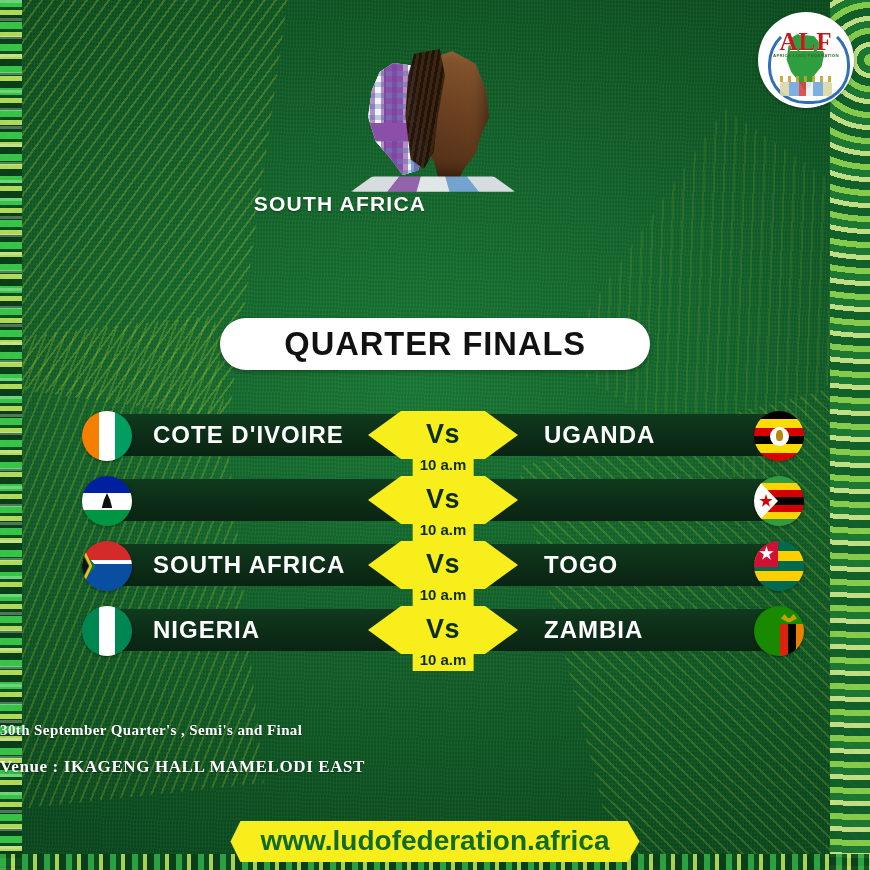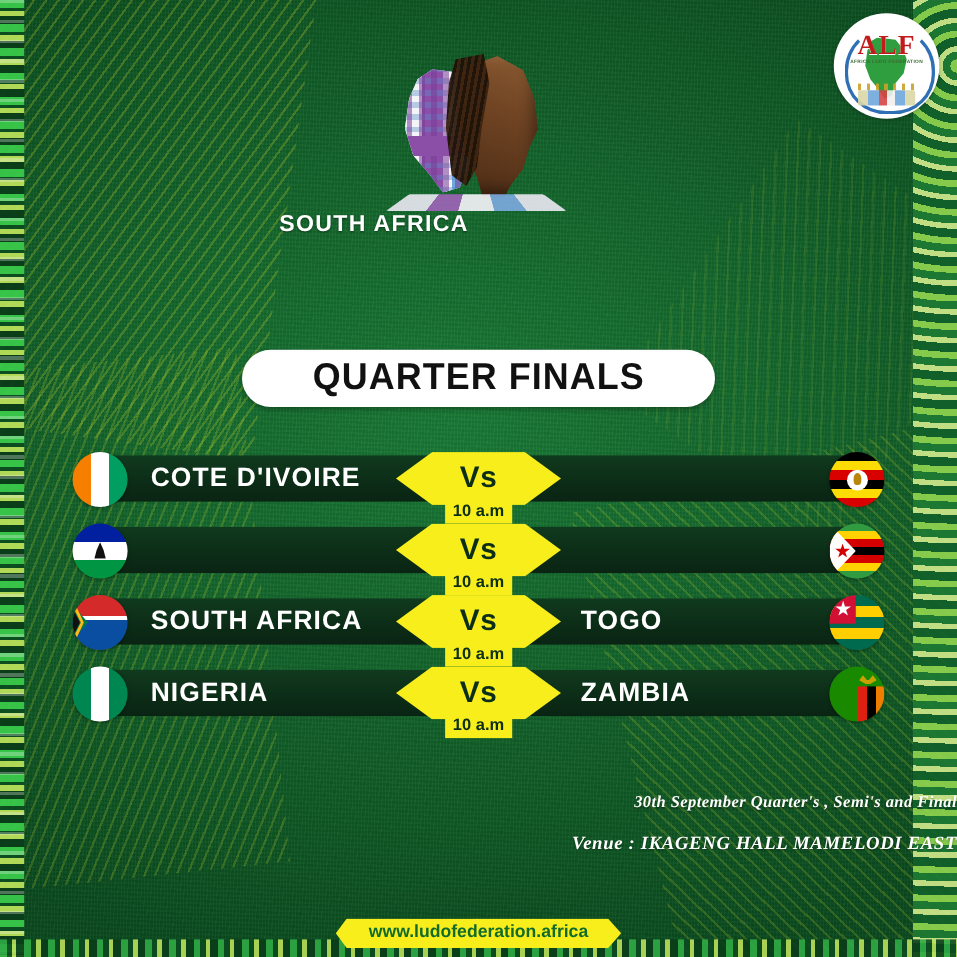--- a/index.html
+++ b/index.html
@@ -174,21 +174,21 @@
     box-shadow:0 2px 5px rgba(0,0,0,.3);
   }
   .stage-text{
     font-family:"Liberation Sans Narrow","Liberation Sans",sans-serif;
     font-weight:bold;font-size:34px;line-height:1;color:#111111;
     letter-spacing:1px;text-transform:uppercase;transform:scaleX(.96);
     display:inline-block;
   }
 
   
-  .matches{position:absolute;left:0;right:0;top:405px;}
+  .matches{position:absolute;left:0;right:0;top:405px;padding-left:16px;}
   .match{
     position:relative;height:64px;margin-bottom:1px;
   }
   .band{
     position:absolute;left:88px;right:88px;top:9px;height:42px;
     background:linear-gradient(180deg,#103a1e 0%,#0c2d17 55%,#0a2413 100%);
   }
   .flag{
     position:absolute;top:6px;width:50px;height:50px;border-radius:50%;
     overflow:hidden;box-shadow:0 1px 3px rgba(0,0,0,.4);
@@ -247,39 +247,39 @@
      clip-path:polygon(50% 0,61% 35%,98% 35%,68% 57%,79% 91%,50% 70%,21% 91%,32% 57%,2% 35%,39% 35%);z-index:2;}
   .fl-ngr{background:linear-gradient(90deg,#008751 0 33.3%,#ffffff 33.3% 66.6%,#008751 66.6% 100%);}
   .fl-zam{background:#198a00;}
   .fl-zam:after{content:"";position:absolute;right:0;bottom:0;width:24px;height:32px;
      background:linear-gradient(90deg,#de2010 0 33.3%,#000 33.3% 66.6%,#ef7d00 66.6% 100%);}
   .fl-zam .eagle{position:absolute;right:7px;top:7px;width:16px;height:9px;background:#c8a000;
      clip-path:polygon(0 60%,22% 10%,44% 58%,56% 58%,78% 10%,100% 60%,60% 100%,40% 100%);z-index:2;}
 
   
   .note{
-    position:absolute;left:0;right:0;text-align:right;
+    position:absolute;left:0;right:0;text-align:left;
     font-family:"Liberation Serif", serif;
-    font-weight:bold;font-style:italic;color:#ffffff;
+    font-weight:bold;color:#ffffff;
     text-shadow:0 1px 2px rgba(0,0,0,.4);
   }
   .note.date{top:722px;font-size:15px;letter-spacing:.4px;}
   .note.venue{top:757px;font-size:17px;letter-spacing:.6px;}
 
   
   .footer{
     position:absolute;left:0;right:0;bottom:8px;text-align:center;
   }
   .footer-pill{
     display:inline-block;background:#f7ee1b;padding:4px 30px 5px;
     clip-path:polygon(10px 0,calc(100% - 12px) 0,100% 50%,calc(100% - 12px) 100%,10px 100%,0 50%);
   }
   .footer-text{
     font-family:"Liberation Sans", sans-serif;
-    font-weight:bold;font-size:16px;color:#116b2b;letter-spacing:0;
+    font-weight:bold;font-size:28px;color:#116b2b;letter-spacing:0;
   }
 </style>
 </head>
 <body>
 
 <div class="poster">
 
   <div class="texture"></div>
   <div class="frond f1"></div>
   <div class="frond f2"></div>
@@ -321,20 +321,21 @@
     <div class="match">
       <div class="band"></div>
       <div class="flag left fl-civ"></div>
       <div class="team left">COTE D'IVOIRE</div>
       <div class="vs-box">
         <span class="vs-text">Vs</span>
       </div>
       <div class="time-box">
         <span class="time-text">10 a.m</span>
       </div>
+      <div class="team right">UGANDA</div>
       <div class="flag right fl-uga">
           <span class="crane"></span>
         </div>
     </div>
 
     <div class="match">
       <div class="band"></div>
       <div class="flag left fl-les"></div>
       <div class="vs-box">
         <span class="vs-text">Vs</span>

